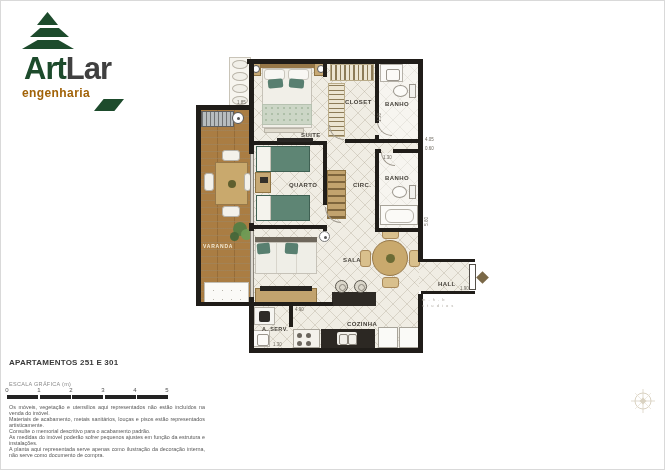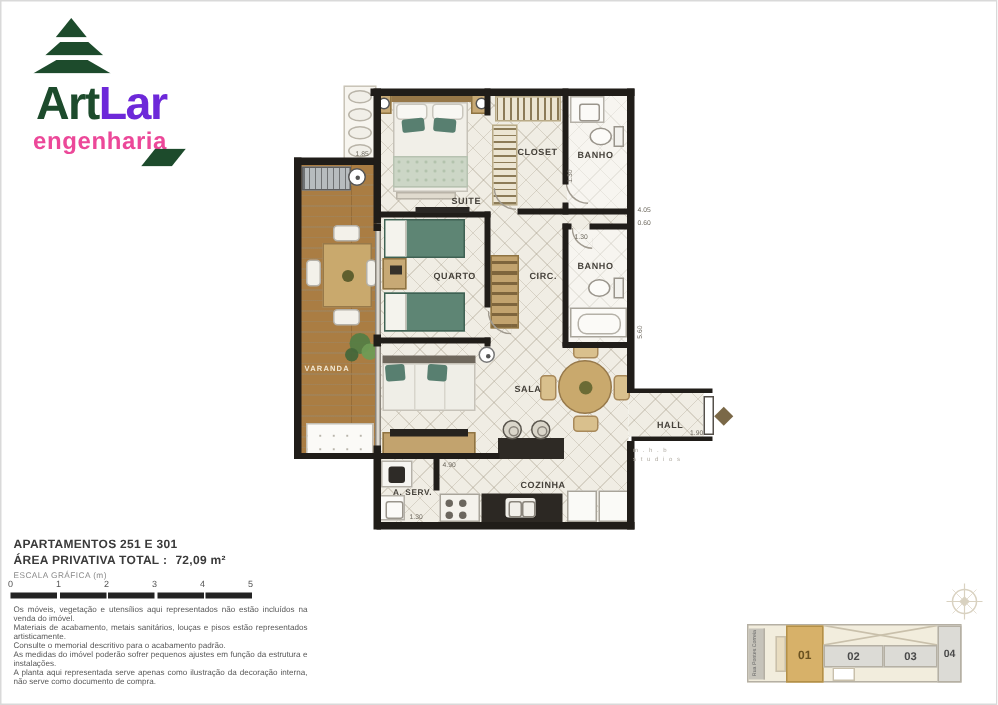--- a/index.html
+++ b/index.html
@@ -24,21 +24,21 @@
   
   .fur{position:absolute;box-sizing:border-box;z-index:10;}
   .rlbl{position:absolute;z-index:40;font-weight:bold;font-size:6px;line-height:1;color:#45413a;letter-spacing:.4px;white-space:nowrap;}
   .dim{position:absolute;z-index:40;font-size:4.5px;line-height:1;color:#6e695f;white-space:nowrap;}
   .dim.v{writing-mode:vertical-rl;transform:rotate(180deg);}
   .wm{position:absolute;z-index:40;font-size:4px;line-height:1;color:#b0aba2;letter-spacing:1px;white-space:nowrap;}
   .circle{border-radius:50%;}
   
   .tree{position:absolute;background:#1d4b2c;}
   .brandword{position:absolute;font-weight:800;font-size:31px;line-height:1;letter-spacing:-1px;white-space:nowrap;}
-  .brandsub{position:absolute;font-weight:600;font-size:16px;line-height:1;letter-spacing:.4px;color:#ec4899;text-align:center;}
+  .brandsub{position:absolute;font-weight:600;font-size:12px;line-height:1;letter-spacing:.4px;color:#a16207;text-align:center;}
   
   .title{position:absolute;font-weight:bold;font-size:8px;color:#3a3a3a;letter-spacing:.2px;white-space:nowrap;}
   .scalelbl{position:absolute;font-size:5.5px;color:#8a8a8a;letter-spacing:.3px;}
   .ticknum{position:absolute;font-size:6px;color:#555;width:8px;text-align:center;}
   .seg{position:absolute;height:4px;width:31px;background:#232323;}
   .disc{position:absolute;width:196px;font-size:5.4px;line-height:1.12;color:#585858;text-align:justify;}
   .disc p{margin:0;}
   
   .kcell{position:absolute;border:1px solid #b5b0a4;box-sizing:border-box;display:flex;align-items:center;justify-content:center;
          font-weight:bold;color:#4a4a4a;background:#dcdbd6;}
@@ -46,21 +46,21 @@
 </head>
 <body>
 
 <div class="page">
 
   <div class="abs" style="left:0;top:0;width:160px;height:120px;">
     <div class="tree" style="left:36px;top:11px;width:21px;height:13px;clip-path:polygon(50% 0,100% 100%,0 100%);"></div>
     <div class="tree" style="left:29px;top:27px;width:39px;height:9px;clip-path:polygon(26% 0,74% 0,100% 100%,0 100%);"></div>
     <div class="tree" style="left:21px;top:39px;width:52px;height:9px;clip-path:polygon(30% 0,70% 0,100% 100%,0 100%);"></div>
     <div class="brandword" style="left:23px;top:52px;">
-      <span style="color:#1d4b2c;">Art</span><span style="color:#6d28d9;">Lar</span>
+      <span style="color:#1d4b2c;">Art</span><span style="color:#404040;">Lar</span>
     </div>
     <div class="brandsub" style="left:21px;top:86px;">engenharia</div>
     <div class="tree" style="left:93px;top:98px;width:30px;height:12px;clip-path:polygon(32% 0,100% 0,68% 100%,0 100%);"></div>
   </div>
 
   <div class="tile" style="left:253px;top:62px;width:165px;height:286px;"></div>
   <div class="tile" style="left:418px;top:261px;width:50px;height:29px;"></div>
   <div class="bathwash" style="left:377px;top:63px;width:40px;height:75px;"></div>
   <div class="bathwash" style="left:377px;top:152px;width:40px;height:75px;"></div>
   <div class="wood" style="left:199px;top:108px;width:51px;height:194px;"></div>
@@ -233,24 +233,20 @@
   <div class="dim" style="left:382px;top:155px;">1.30</div>
   <div class="dim v" style="left:424px;top:216px;">5.60</div>
   <div class="dim" style="left:459px;top:286px;">1.90</div>
   <div class="dim" style="left:294px;top:307px;z-index:40;">4.90</div>
   <div class="dim" style="left:272px;top:342px;z-index:40;">1.30</div>
 
   <div class="wm" style="left:421px;top:297px;">m . h . b</div>
   <div class="wm" style="left:421px;top:303px;">s t u d i o s</div>
 
   <div class="title" style="left:8px;top:357px;">APARTAMENTOS 251 E 301</div>
-  <div class="title" style="left:8px;top:368px;">
-    <span>ÁREA PRIVATIVA TOTAL :</span>
-    <span style="margin-left:3px;">72,09 m²</span>
-  </div>
   <div class="scalelbl" style="left:8px;top:380px;">ESCALA GRÁFICA (m)</div>
   <div>
     <span class="ticknum" style="left:2px;top:386px;">0</span>
     <span class="ticknum" style="left:34px;top:386px;">1</span>
     <span class="ticknum" style="left:66px;top:386px;">2</span>
     <span class="ticknum" style="left:98px;top:386px;">3</span>
     <span class="ticknum" style="left:130px;top:386px;">4</span>
     <span class="ticknum" style="left:162px;top:386px;">5</span>
     <div class="seg" style="left:6px;top:394px;"></div>
     <div class="seg" style="left:38.5px;top:394px;"></div>
@@ -268,39 +264,14 @@
 
   <svg class="abs" style="left:614px;top:384px;width:46px;height:34px;opacity:.75;" viewBox="0 0 46 34">
     <circle cx="28" cy="16" r="8" fill="none" stroke="#cdc3ad" stroke-width="1"></circle>
     <line x1="16" y1="16" x2="40" y2="16" stroke="#cdc3ad" stroke-width=".8"></line>
     <line x1="28" y1="4" x2="28" y2="28" stroke="#cdc3ad" stroke-width=".8"></line>
     <line x1="20" y1="8" x2="36" y2="24" stroke="#d9d0bd" stroke-width=".6"></line>
     <line x1="36" y1="8" x2="20" y2="24" stroke="#d9d0bd" stroke-width=".6"></line>
     <rect x="25.5" y="13.5" width="5" height="5" transform="rotate(45 28 16)" fill="#cdc3ad"></rect>
   </svg>
 
-  <div class="abs" style="left:497px;top:415px;width:143px;height:39px;border:1px solid #b5b0a4;background:#f2eddd;">
-    <div class="abs" style="left:0;top:2px;width:11px;height:34px;background:#c6c3ba;border-right:1px solid #b5b0a4;overflow:hidden;">
-      <span style="position:absolute;left:2px;top:1px;font-size:3.5px;color:#666;writing-mode:vertical-rl;transform:rotate(180deg);white-space:nowrap;">Rua Pontes Correia</span>
-    </div>
-    <div class="abs" style="left:18px;top:7px;width:7px;height:24px;background:#e8dcc0;border:1px solid #c9c0ab;"></div>
-    <div class="kcell" style="left:25px;top:0;width:25px;height:38px;background:#d7b169;border-color:#b39048;color:#6a5220;font-size:8px;">
-      <span>01</span>
-    </div>
-    <div class="abs" style="left:50px;top:0;width:76px;height:13px;">
-      <svg style="width:100%;height:100%;" viewBox="0 0 100 100" preserveAspectRatio="none">
-        <line x1="0" y1="0" x2="100" y2="100" stroke="#c9c0ab" stroke-width="6"></line>
-        <line x1="0" y1="100" x2="100" y2="0" stroke="#c9c0ab" stroke-width="6"></line>
-      </svg>
-    </div>
-    <div class="kcell" style="left:50px;top:13px;width:40px;height:15px;font-size:7.5px;">
-      <span>02</span>
-    </div>
-    <div class="kcell" style="left:90px;top:13px;width:36px;height:15px;font-size:7.5px;">
-      <span>03</span>
-    </div>
-    <div class="kcell" style="left:126px;top:0;width:16px;height:38px;font-size:7px;">
-      <span>04</span>
-    </div>
-    <div class="abs" style="left:56px;top:28px;width:15px;height:9px;background:#fff;border:1px solid #c9c0ab;"></div>
-  </div>
 
 </div>
 
 </body></html>

